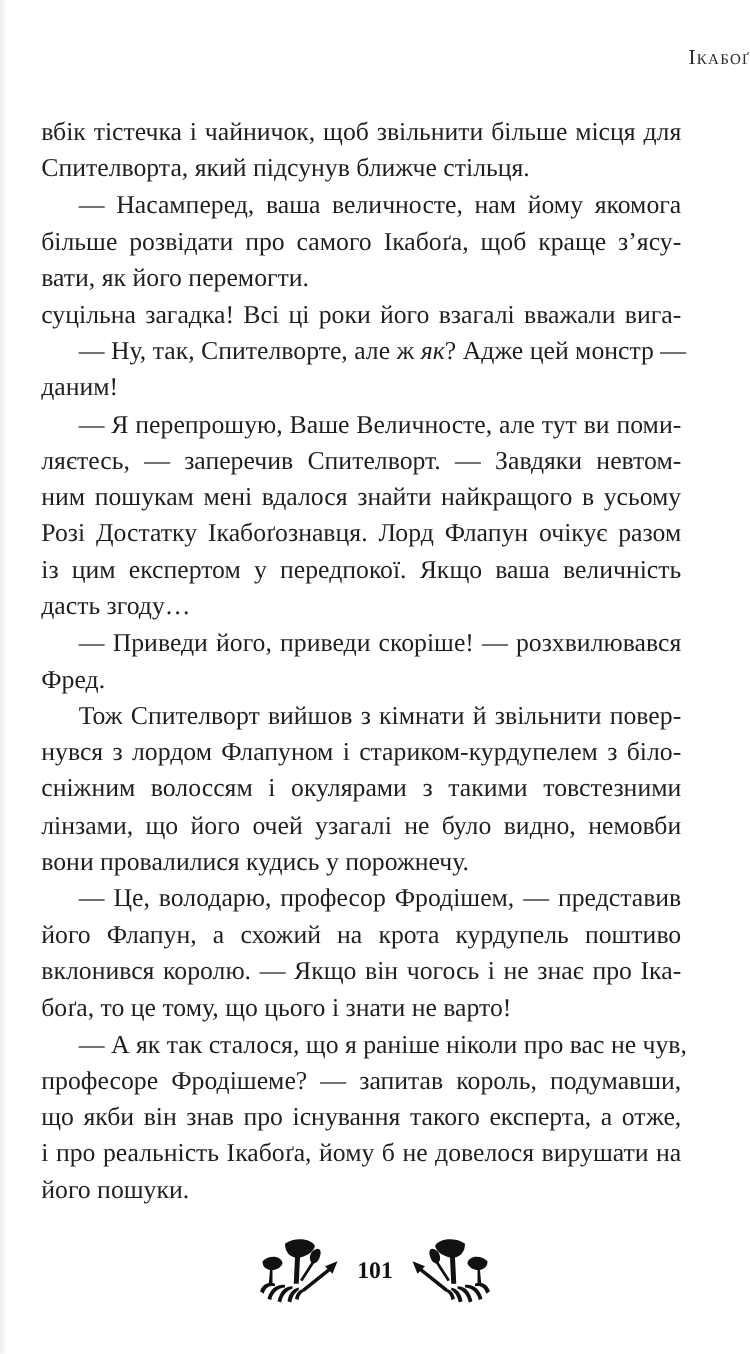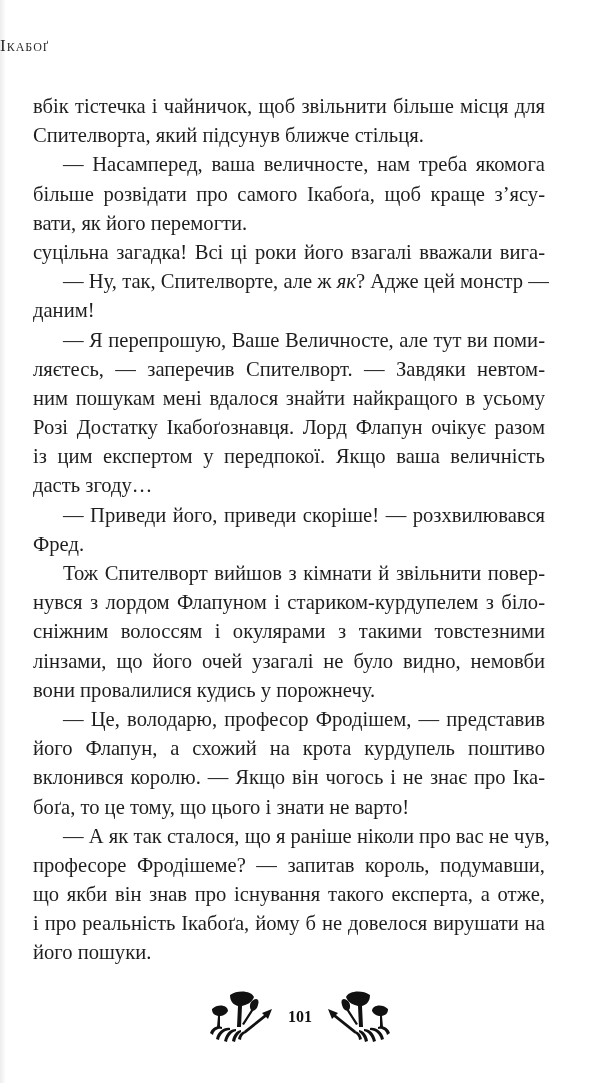--- a/index.html
+++ b/index.html
@@ -19,21 +19,21 @@
       position: absolute;
       left: 0; top: 0; bottom: 0;
       width: 6px;
       background: linear-gradient(to right, #ececec, #ffffff);
     }
     .running-header {
       position: absolute;
       top: 36px;
       left: 0;
       width: 600px;
-      text-align: left;
+      text-align: right;
       font-family: "Liberation Serif", serif;
       font-size: 17px;
       letter-spacing: 1px;
       font-variant: small-caps;
       color: #2a2a2a;
     }
     .text-block {
       position: absolute;
       top: 92px;
       left: 33px;
@@ -65,36 +65,36 @@
       align-items: center;
       gap: 12px;
     }
     .ornament {
       width: 68px;
       height: 56px;
     }
     .page-number {
       font-family: "Liberation Serif", serif;
       font-weight: bold;
-      font-size: 16px;
+      font-size: 19px;
       color: #111;
       margin-top: 4px;
     }
   </style>
 </head>
 <body>
 
 <div class="page-edge"></div>
 
 <div class="running-header">Ікабоґ</div>
 
 <div class="text-block" id="text-block">
     <span class="line">вбік тістечка і чайничок, щоб звільнити більше місця для</span>
     <span class="line last">Спителворта, який підсунув ближче стільця.</span>
-    <span class="line indent">— Насамперед, ваша величносте, нам треба якомога</span>
+    <span class="line indent">— Насамперед, ваша величносте, нам йому якомога</span>
     <span class="line">більше розвідати про самого Ікабоґа, щоб краще з’ясу-</span>
     <span class="line last">вати, як його перемогти.</span>
     <span class="line">суцільна загадка! Всі ці роки його взагалі вважали вига-</span>
     <span class="line indent"><span>— Ну, так, Спителворте, але ж </span><span class="it">як</span><span>? Адже цей монстр —</span></span>
     <span class="line last">даним!</span>
     <span class="line indent">— Я перепрошую, Ваше Величносте, але тут ви поми-</span>
     <span class="line">ляєтесь, — заперечив Спителворт. — Завдяки невтом-</span>
     <span class="line">ним пошукам мені вдалося знайти найкращого в усьому</span>
     <span class="line">Розі Достатку Ікабоґознавця. Лорд Флапун очікує разом</span>
     <span class="line">із цим експертом у передпокої. Якщо ваша величність</span>

